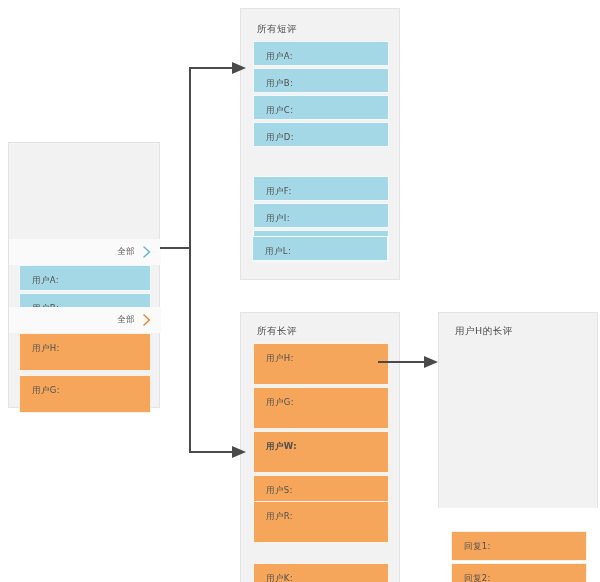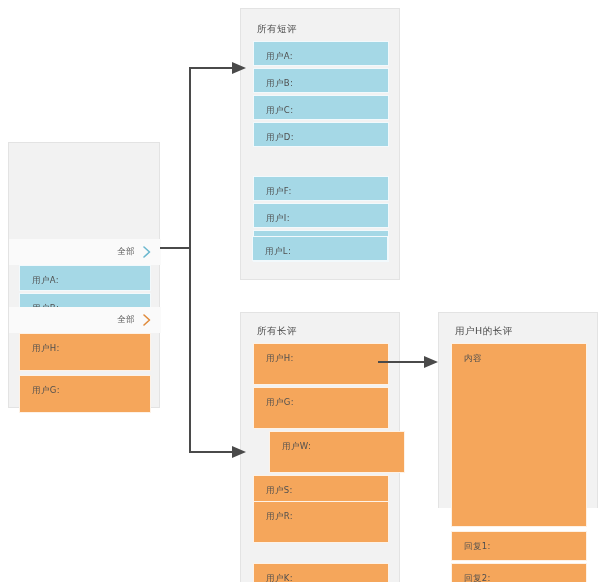--- a/index.html
+++ b/index.html
@@ -149,40 +149,37 @@
 
   <div class="panel" style="left:240px; top:312px; width:160px; height:323px; border-bottom:none;">
     <span class="panel-title" style="top:12px;">所有长评</span>
 
     <div class="card orange" style="left:12px; top:30px; width:136px; height:42px;">
       <span class="card-label">用户H:</span>
       </div>
     <div class="card orange" style="left:12px; top:74px; width:136px; height:42px;">
       <span class="card-label">用户G:</span>
       </div>
-    <div class="card orange" style="left:28px; top:118px; width:136px; height:42px;">
+    <div class="card orange" style="left:12px; top:118px; width:136px; height:42px;font-weight:bold;">
       <span class="card-label">用户W:</span>
       </div>
     <div class="card orange" style="left:12px; top:162px; width:136px; height:42px;">
       <span class="card-label">用户S:</span>
       </div>
     <div class="card orange" style="left:12px; top:188px; width:136px; height:42px;">
       <span class="card-label">用户R:</span>
       </div>
     <div class="card orange" style="left:12px; top:250px; width:136px; height:42px;">
       <span class="card-label">用户K:</span>
       </div>
   </div>
 
   <div class="panel" style="left:438px; top:312px; width:160px; height:196px; border-bottom:none;">
     <span class="panel-title" style="top:12px;">用户H的长评</span>
 
-    <div class="card orange" style="left:12px; top:30px; width:136px; height:184px;">
-      <span class="card-label">内容</span>
-    </div>
     <div class="card orange" style="left:12px; top:218px; width:136px; height:30px;">
       <span class="card-label">回复1:</span>
       </div>
     <div class="card orange" style="left:12px; top:250px; width:136px; height:30px;">
       <span class="card-label">回复2:</span>
       </div>
   </div>
 
   <svg class="conn" style="left:0; top:0;" width="600" height="582">
     <path d="M160 248 L190 248 L190 68 L232 68"></path>

